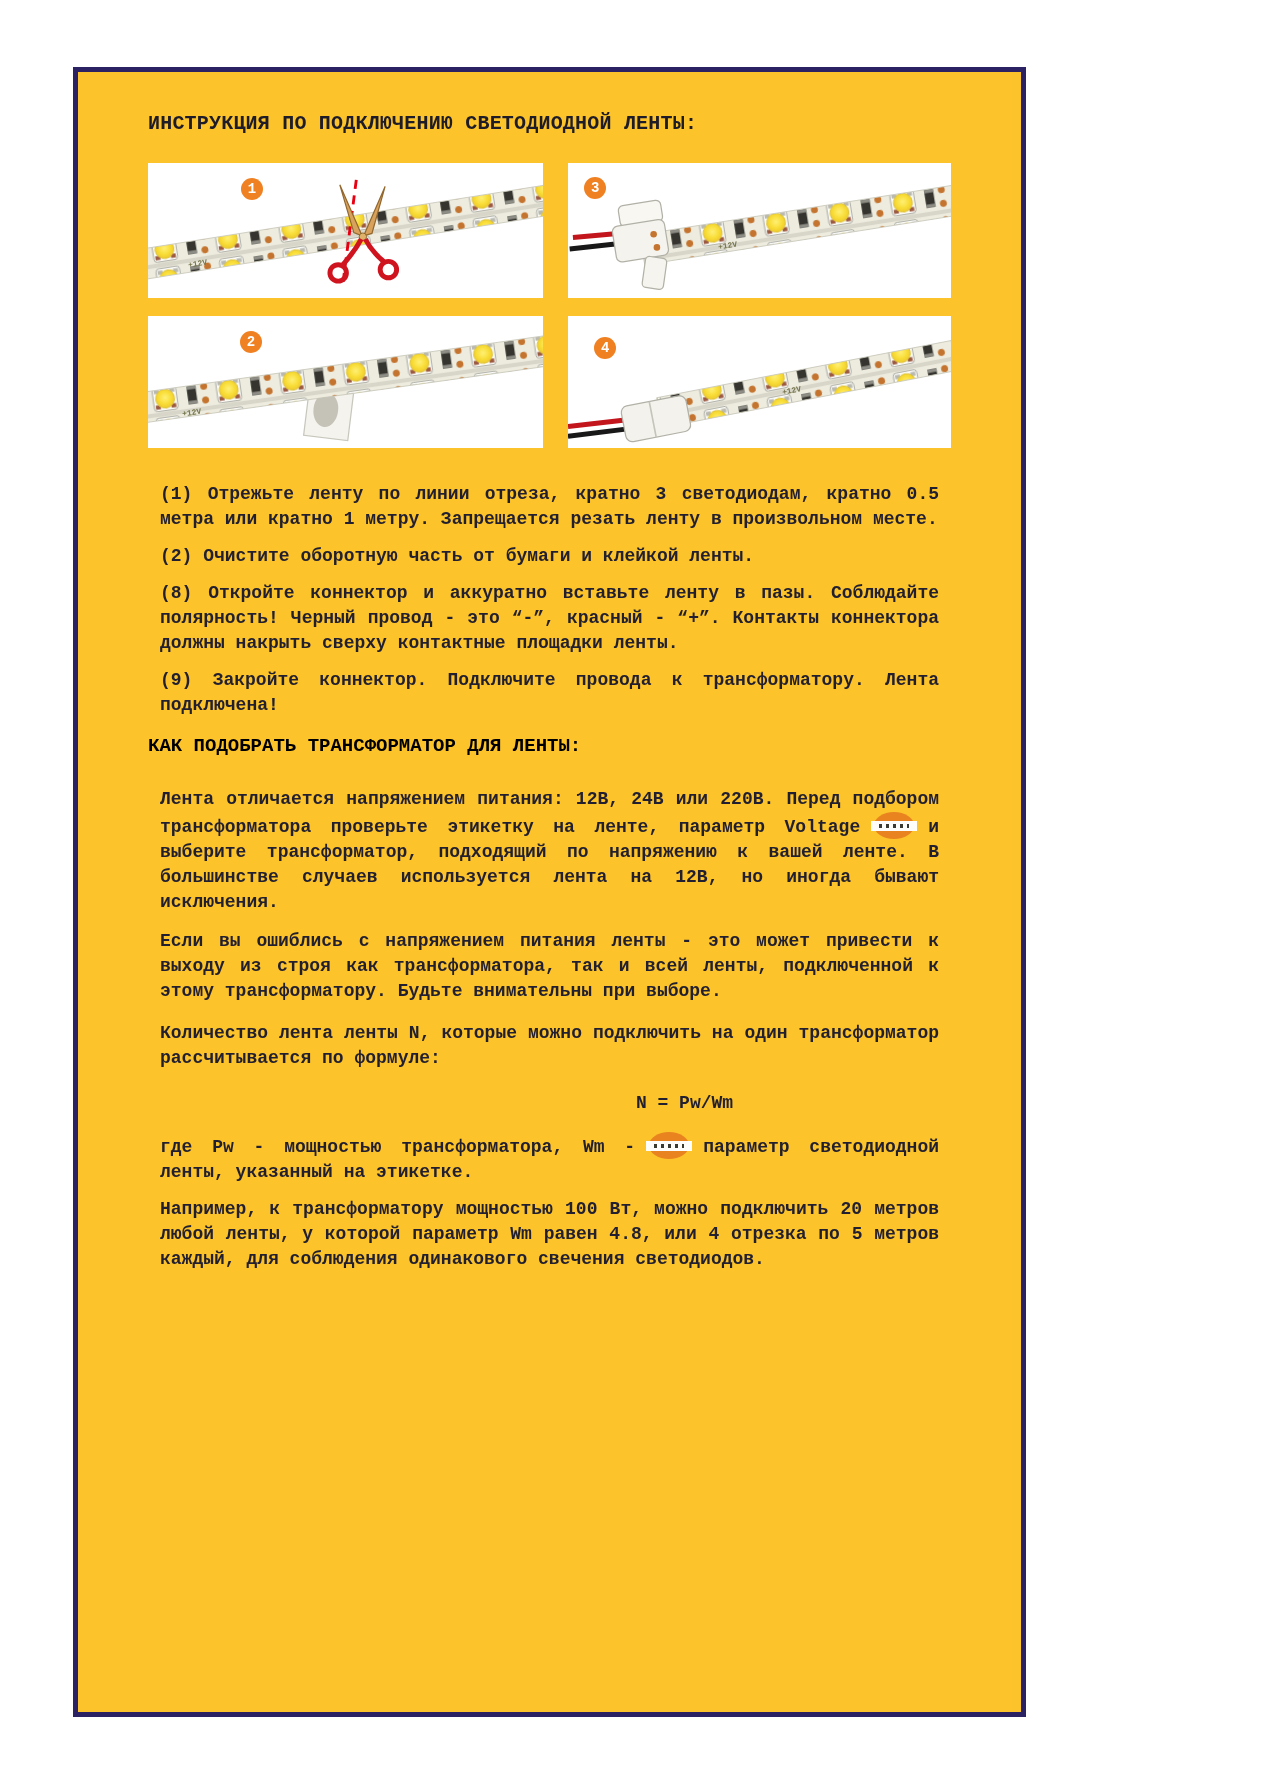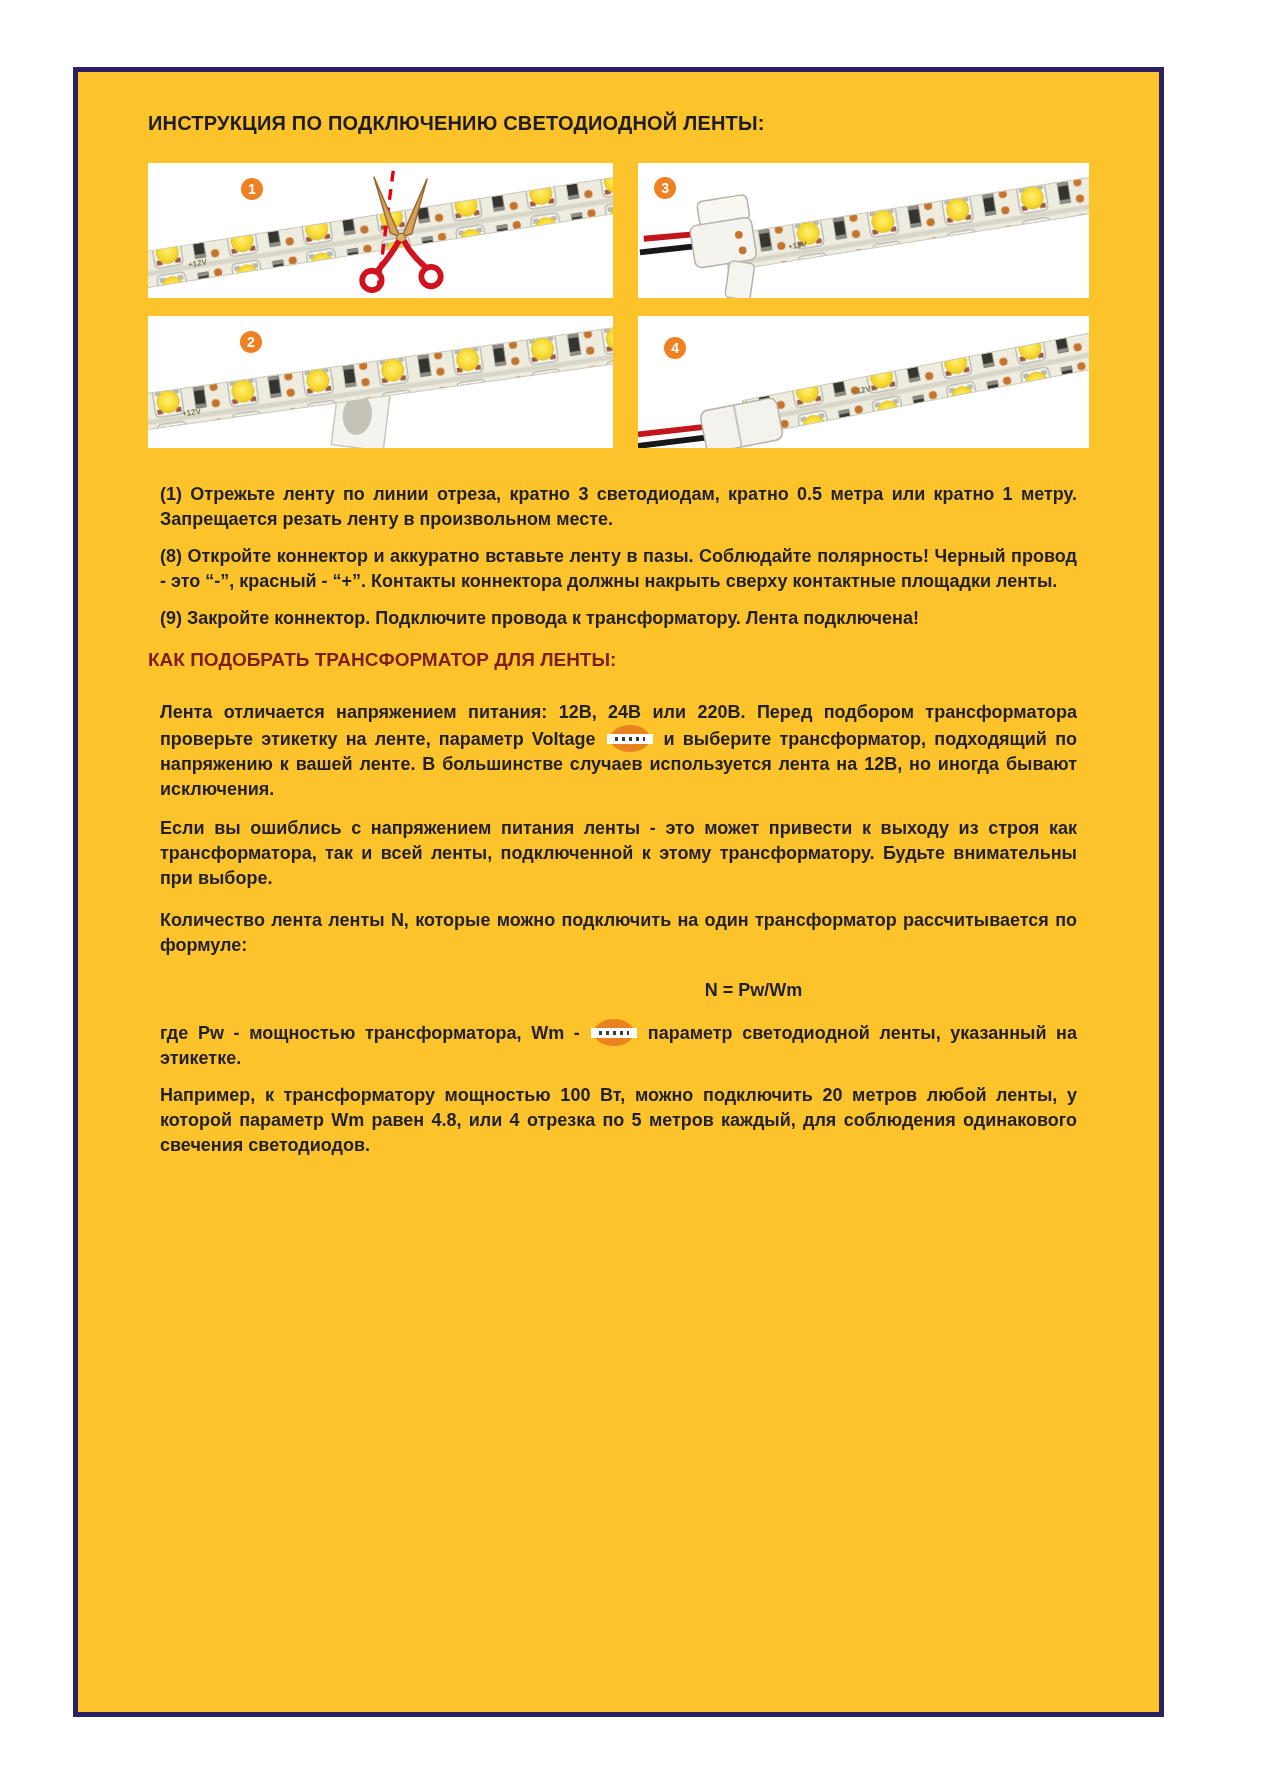--- a/index.html
+++ b/index.html
@@ -1,19 +1,19 @@
 <!DOCTYPE html>
 <html><head>
 <meta charset="utf-8">
 <style>
   html,body{margin:0;padding:0;background:#ffffff;}
   body{width:1278px;height:1791px;position:relative;font-family:"Liberation Sans",sans-serif;}
   .sheet{position:relative;width:1278px;height:1791px;background:#ffffff;overflow:hidden;}
-  .panel{position:absolute;left:73px;top:67px;width:1091px;height:1650px;background:#FCC32A;
-         border:5px solid #2B2264;box-sizing:border-box;}
+  .panel{position:absolute;left:73px;top:67px;width:953px;height:1650px;background:#FCC32A;
+         border:5px solid #2B2264;box-sizing:border-box;font-family:Liberation Mono, monospace;}
   .content{padding:40px 70px 0 70px;color:#211F30;}
   .title{font-size:20px;font-weight:bold;letter-spacing:.2px;color:#1E1C28;margin:0 0 28px 0;}
   .photos{display:flex;flex-direction:column;gap:18px;}
   .prow{display:flex;gap:25px;}
   .photo{position:relative;background:#ffffff;overflow:hidden;}
   .photo.p1{width:480px;height:135px;}
   .photo.p3{width:465px;height:135px;}
   .photo.p2{width:480px;height:132px;}
   .photo.p4{width:465px;height:132px;}
   .photo svg{position:absolute;left:0;top:0;width:100%;height:100%;}
@@ -24,21 +24,21 @@
   .p3 .badge{left:16px;top:14px;}
   .p4 .badge{left:26px;top:21px;}
   .marking{position:absolute;font-size:8px;font-weight:bold;color:#76764f;}
   .p1 .marking{left:40px;top:96px;transform:rotate(-9deg);}
   .p2 .marking{left:34px;top:92px;transform:rotate(-8deg);}
   .p3 .marking{left:150px;top:78px;transform:rotate(-9deg);}
   .p4 .marking{left:214px;top:70px;transform:rotate(-11deg);}
   .textblock{margin-top:34px;font-size:18px;line-height:25px;font-weight:bold;text-align:justify;}
   .textblock p{margin:12px;}
   .instr-block{margin-bottom:16px;}
-  .heading2{font-size:19px;font-weight:bold;margin:0 0 28px 0;color:#7f1d1d;text-align:left;}
+  .heading2{font-size:19px;font-weight:bold;margin:0 0 28px 0;color:#000000;text-align:left;}
   .para1{margin-bottom:14px !important;}
   .para2{margin-bottom:17px !important;}
   .para3{margin-bottom:20px !important;}
   .formula{margin:0 0 16px 270px !important;text-align:center;font-size:18px;}
   .para45{margin-bottom:0 !important;}
   .warning{margin-top:26px !important;}
   .label-icon{display:inline-block;width:40px;height:27px;background:#E98320;border-radius:50%;
               position:relative;vertical-align:-7px;margin:0 14px;}
   .label-icon::before{content:"";position:absolute;left:-3px;right:-3px;top:9px;height:10px;background:#fdfdfb;}
   .label-icon::after{content:"";position:absolute;left:5px;right:5px;top:12px;height:4px;
@@ -152,20 +152,21 @@
             </svg>
             <span class="marking">+12V</span>
             <div class="badge">4</div>
           </div>
         </div>
       </div>
 
       <div class="textblock">
         <div class="instr-block">
           <p>(1) Отрежьте ленту по линии отреза, кратно 3 светодиодам, кратно 0.5 метра или кратно 1 метру. Запрещается резать ленту в произвольном месте.</p>
+          <p>(2) Очистите оборотную часть от бумаги и клейкой ленты.</p>
           <p>(8) Откройте коннектор и аккуратно вставьте ленту в пазы. Соблюдайте полярность! Черный провод - это “-”, красный - “+”. Контакты коннектора должны накрыть сверху контактные площадки ленты.</p>
           <p>(9) Закройте коннектор. Подключите провода к трансформатору. Лента подключена!</p>
         </div>
 
         <div class="heading2">КАК ПОДОБРАТЬ ТРАНСФОРМАТОР ДЛЯ ЛЕНТЫ:</div>
 
         <p class="para1"><span>Лента отличается напряжением питания: 12В, 24В или 220В. Перед подбором трансформатора проверьте этикетку на ленте, параметр Voltage</span><span class="label-icon"></span><span>и выберите трансформатор, подходящий по напряжению к вашей ленте. В большинстве случаев используется лента на 12В, но иногда бывают исключения.</span></p>
 
         <p class="para2">Если вы ошиблись с напряжением питания ленты - это может привести к выходу из строя как трансформатора, так и всей ленты, подключенной к этому трансформатору. Будьте внимательны при выборе.</p>
 

